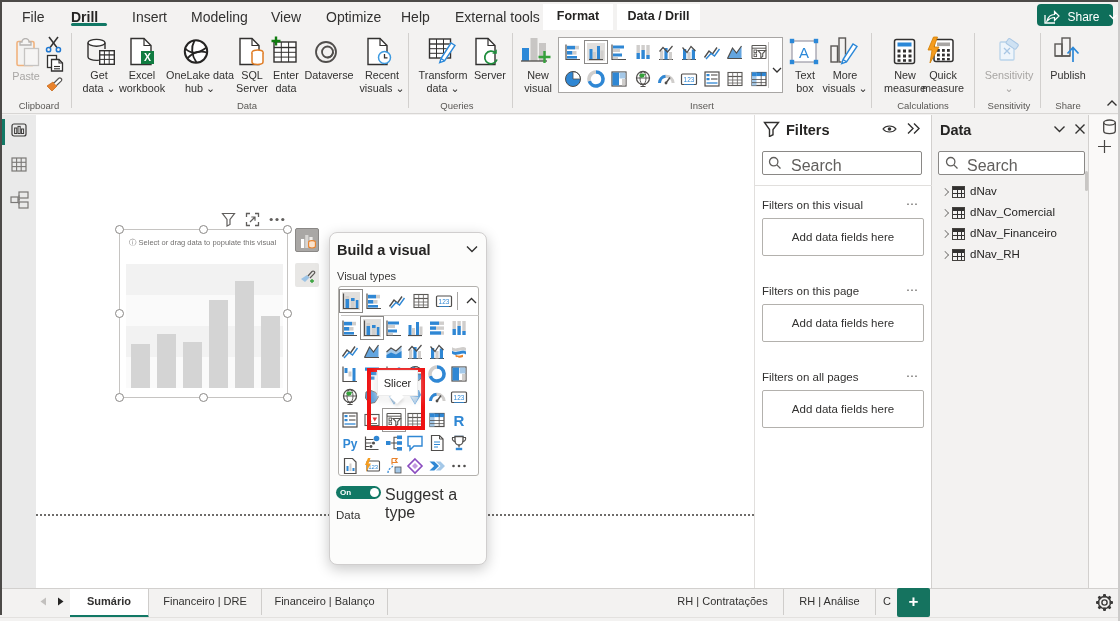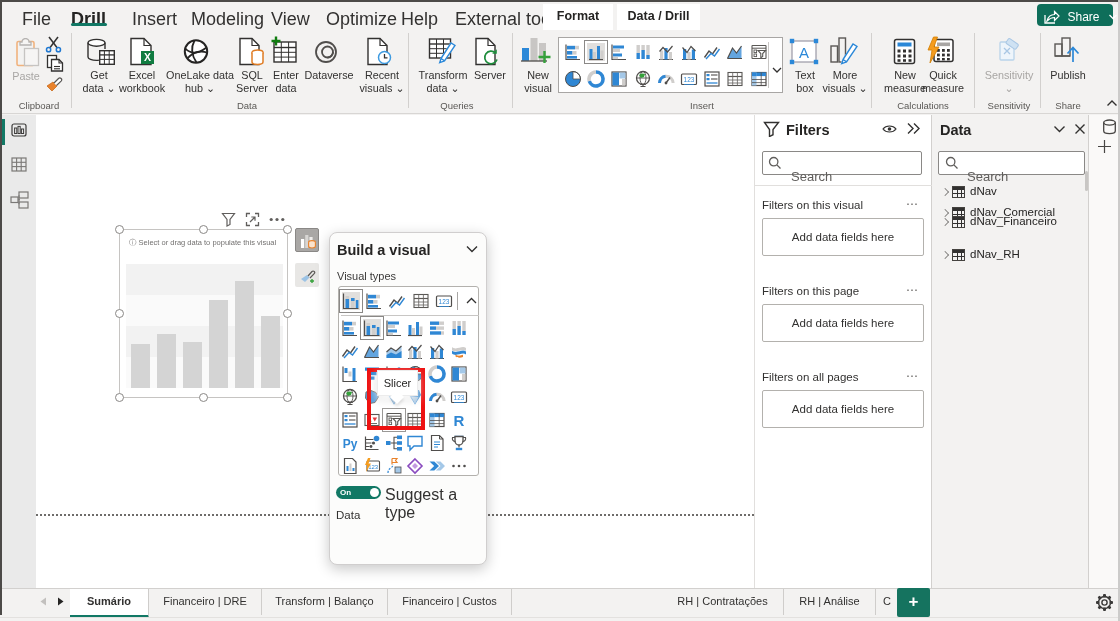--- a/index.html
+++ b/index.html
@@ -3,21 +3,21 @@
 <meta charset="utf-8">
 <style>
 * { margin:0; padding:0; box-sizing:border-box; }
 html,body { width:1120px; height:621px; overflow:hidden; }
 body { font-family:"Liberation Sans", sans-serif; background:#f3f2f1; position:relative; }
 .abs { position:absolute; }
 .win-border-top { left:0; top:0; width:1120px; height:2px; background:#4c4a48; z-index:50; }
 .win-border-left { left:0; top:0; width:2px; height:615px; background:#4c4a48; z-index:50; }
 
 .menu { top:0; left:0; width:1120px; height:30px; background:#f3f2f1; z-index:10; }
-.mi { position:absolute; top:9px; font-size:18px; color:#323130; white-space:nowrap; }
+.mi { position:absolute; top:9px; font-size:14px; color:#323130; white-space:nowrap; }
 .mi.b { font-weight:bold; color:#252423; }
 .mtab { position:absolute; top:4px; height:26px; background:#ffffff; color:#252423; font-weight:bold; font-size:12.5px; text-align:center; line-height:25px; }
 .home-underline { position:absolute; left:71px; top:23px; width:36px; height:3px; background:#117865; border-radius:2px; }
 .share-btn { position:absolute; left:1037px; top:4px; width:76px; height:22px; background:#0e6e5a; border-radius:4px; color:#fff; font-size:12px; }
 
 .ribbon { top:30px; left:2px; width:1118px; height:84px; background:#f3f2f1; border-bottom:1px solid #d8d6d4; z-index:5; }
 .rsep { position:absolute; top:3px; width:1px; height:75px; background:#d2d0ce; }
 .rlabel { position:absolute; top:70px; font-size:9.5px; color:#5a5855; width:120px; text-align:center; }
 .rbtn-label { position:absolute; font-size:10.8px; color:#323130; text-align:center; white-space:nowrap; }
 .gray-txt { color:#a8a6a4; }
@@ -46,21 +46,21 @@
 .data-lbl { position:absolute; left:6px; top:276px; font-size:11.5px; color:#323130; }
 .dash-box { position:absolute; left:6px; top:291px; width:145px; height:36px; border:1px dashed #8a8886; }
 .adddata { position:absolute; left:4px; top:5px; width:136px; height:24px; background:#fff; border:1px solid #605e5c; border-radius:3px; text-align:center; line-height:24px; font-size:12px; color:#323130; }
 .tooltip { position:absolute; left:47px; top:137px; width:41px; height:26px; background:#fff; border:1px solid #ececec; box-shadow:0 4px 10px rgba(255,255,255,0.95), 0 3px 8px rgba(0,0,0,0.18); font-size:11px; color:#252423; text-align:center; line-height:25px; z-index:24; }
 .tooltip:after { content:""; position:absolute; left:14px; top:21px; width:10px; height:10px; background:#fff; transform:rotate(45deg); box-shadow:2px 2px 3px rgba(0,0,0,0.10); }
 .redbox { position:absolute; left:37px; top:135px; width:58px; height:62px; border:4px solid #ee1111; z-index:23; }
 
 .filters { top:115px; left:754px; width:178px; height:473px; background:#ffffff; border-left:1px solid #e1dfdd; border-right:1px solid #d2d0ce; z-index:4; }
 .fl-title { position:absolute; left:31px; top:7px; font-size:14.5px; font-weight:bold; color:#252423; }
 .searchbox { position:absolute; left:7px; top:36px; width:160px; height:24px; background:#fff; border:1px solid #8a8886; border-radius:2px; }
-.searchbox span { position:absolute; left:28px; top:5px; font-size:13px; color:#605e5c;margin-top:12px; }
+.searchbox span { position:absolute; left:28px; top:5px; font-size:16px; color:#605e5c; }
 .fl-sec { position:absolute; left:7px; font-size:11.5px; color:#323130; }
 .fl-dots { position:absolute; font-size:12px; color:#605e5c; letter-spacing:1px; }
 .fl-card { position:absolute; left:7px; width:162px; height:38px; border:1px solid #b3b1ad; border-radius:2px; background:#fff; font-size:11.5px; color:#323130; text-align:center; }
 .fl-divider { position:absolute; left:0; top:70px; width:178px; height:1px; background:#e1dfdd; }
 
 .datapanel { top:115px; left:932px; width:157px; height:473px; background:#f3f2f1; border-right:1px solid #d2d0ce; z-index:4; }
 .dp-title { position:absolute; left:8px; top:7px; font-size:14.5px; font-weight:bold; color:#252423; }
 .dp-row { position:absolute; left:6px; height:20px; font-size:11.5px; color:#252423; }
 .dp-chev { position:absolute; left:3px; top:3px; width:8px; height:8px; border-top:1.4px solid #605e5c; border-right:1.4px solid #605e5c; transform:rotate(45deg) scale(0.7); }
 .dp-grid { position:absolute; left:14px; top:1px; width:13px; height:12px; border:1.1px solid #44423f; background:
@@ -741,31 +741,30 @@
   <div class="fl-card" style="top:275px; line-height:37px;">Add data fields here</div>
 </div>
 
 <div class="abs datapanel">
   <div class="dp-title">Data</div>
   <div class="searchbox" style="left:6px; width:147px;">
       <span>Search</span>
     </div>
   <div class="dp-row" style="top:70px;"><span class="dp-chev"></span><span class="dp-grid"></span><span style="margin-left:32px;">dNav</span></div>
   <div class="dp-row" style="top:91px;"><span class="dp-chev"></span><span class="dp-grid"></span><span style="margin-left:32px;">dNav_Comercial</span></div>
-  <div class="dp-row" style="top:100px;"><span class="dp-chev"></span><span class="dp-grid"></span><span style="margin-left:32px;">dNav_Financeiro</span></div>
+  <div class="dp-row" style="top:112px;"><span class="dp-chev"></span><span class="dp-grid"></span><span style="margin-left:32px;">dNav_Financeiro</span></div>
   <div class="dp-row" style="top:133px;"><span class="dp-chev"></span><span class="dp-grid"></span><span style="margin-left:32px;">dNav_RH</span></div>
 </div>
 
 <div class="abs rightstrip"></div>
 
 <div class="abs tabbar">
   <div class="tab active" style="left:68px; width:79px;">Sumário</div>
   <div class="tab" style="left:147px; width:113px;">Financeiro | DRE</div>
-  <div class="tab" style="left:260px; width:126px;">Transform | Balanço</div>
-  <div class="tab" style="left:386px; width:124px;">Financeiro | Custos</div>
+  <div class="tab" style="left:260px; width:126px;">Financeiro | Balanço</div>
   <div class="tab" style="left:660px; width:122px;">RH | Contratações</div>
   <div class="tab" style="left:782px; width:92px;">RH | Análise</div>
   <div class="tab" style="left:874px; width:23px;">C</div>
   <div class="plusbtn">+</div>
 </div>
 <div class="abs statusbar"></div>
 
 <div id="ricons" style="position:absolute; left:0; top:0; z-index:12;">
 
 <svg class="icon" style="left:15px; top:38px;" width="27" height="31" viewBox="0 0 27 31">

